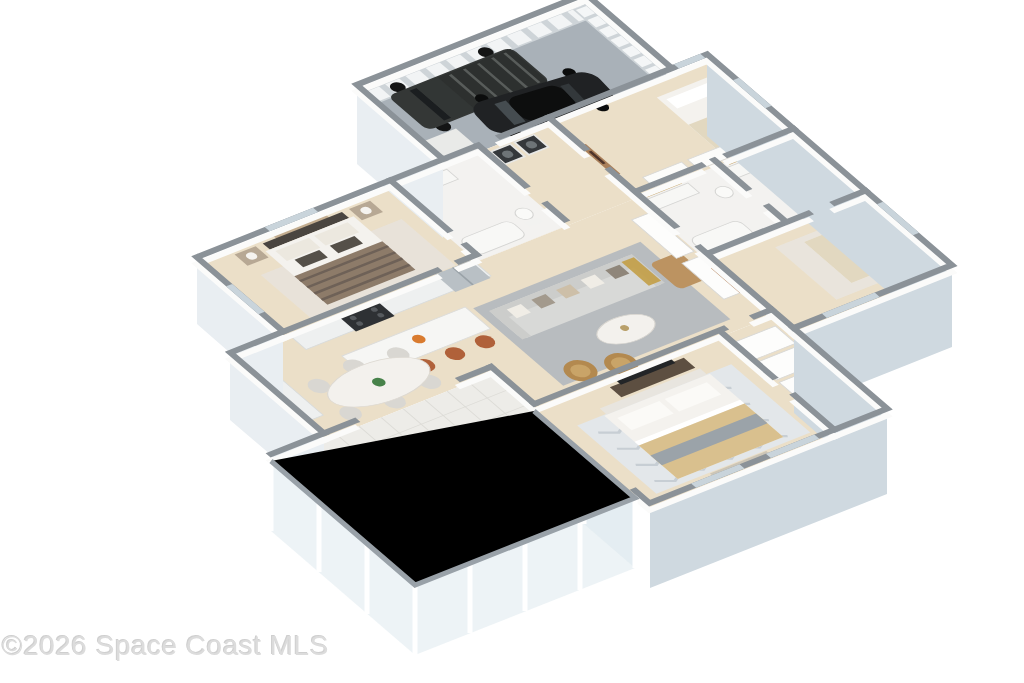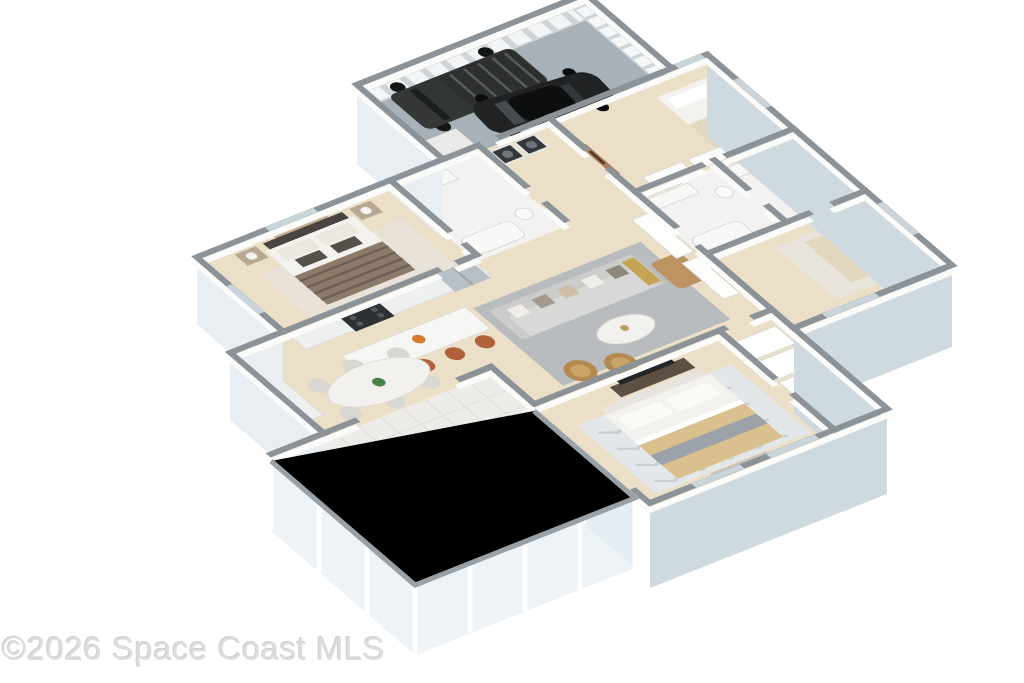--- a/index.html
+++ b/index.html
@@ -14,21 +14,21 @@
   .bathf{fill:var(--floor_bath);}
   
   .wall{fill:none;stroke:var(--wall_face);stroke-width:7;stroke-linecap:square;}
   .cap{fill:none;stroke:var(--wall_cap);stroke-width:7;stroke-linecap:square;}
   .win{fill:none;stroke:var(--window_glass);stroke-width:7;stroke-linecap:butt;}
   .face{fill:var(--exterior_face);}
   .facel{fill:var(--exterior_face_light);}
   .glass{fill:var(--glass);opacity:.5;}
   .post{stroke:#fff;stroke-width:5;stroke-linecap:butt;}
   .gcap{stroke:#99a1a8;stroke-width:5;stroke-linecap:butt;}
-  .watermark{position:absolute;left:2px;top:630px;font-size:33px;letter-spacing:.5px;
+  .watermark{position:absolute;left:2px;top:630px;font-size:28px;letter-spacing:.5px;
      color:var(--watermark_color,#dcdcdc);
      text-shadow:-1px -1px 0 #cfcfcf,1px 1px 0 #ffffff;}
 </style>
 </head>
 <body>
 
 <svg width="1024" height="683" viewBox="0 0 1024 683">
 
   <g transform="matrix(0.88,-0.35,0.72,0.62,192,393)">
     <rect class="garf" x="400" y="-260" width="260" height="120"></rect>

